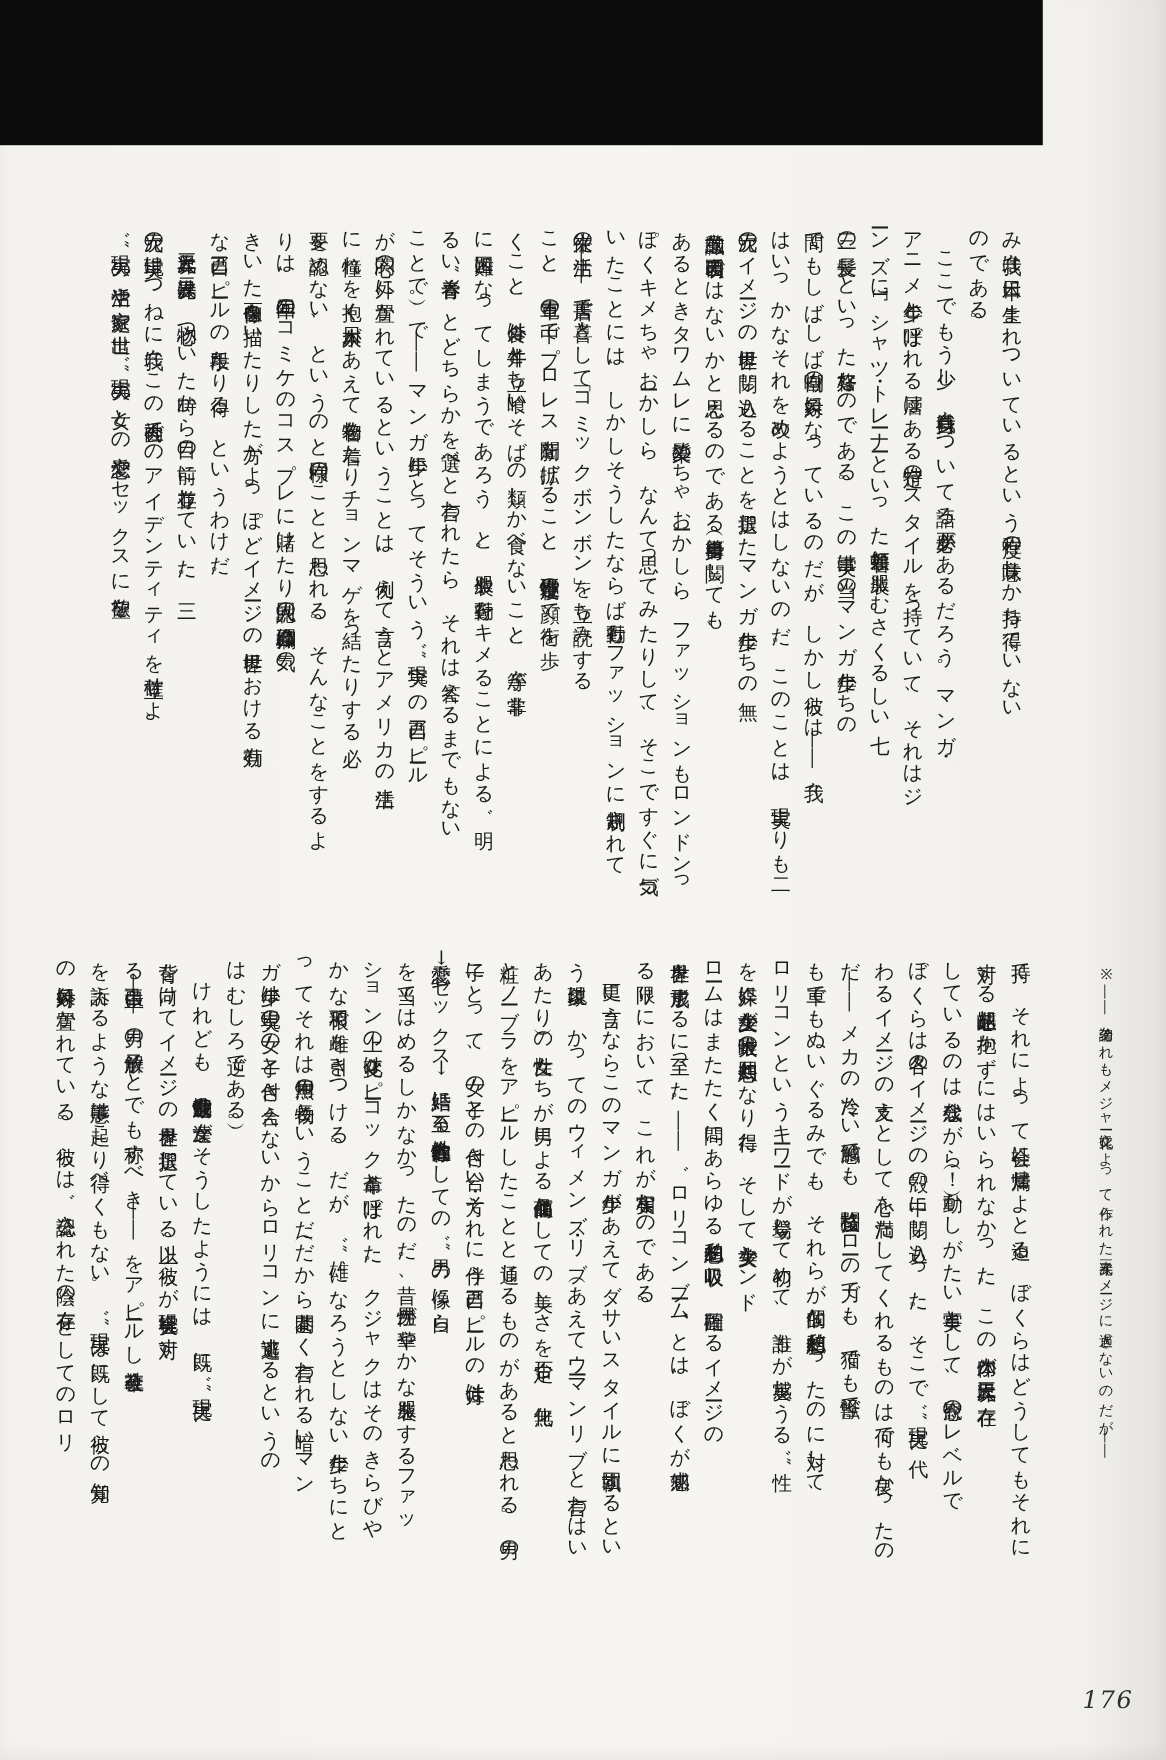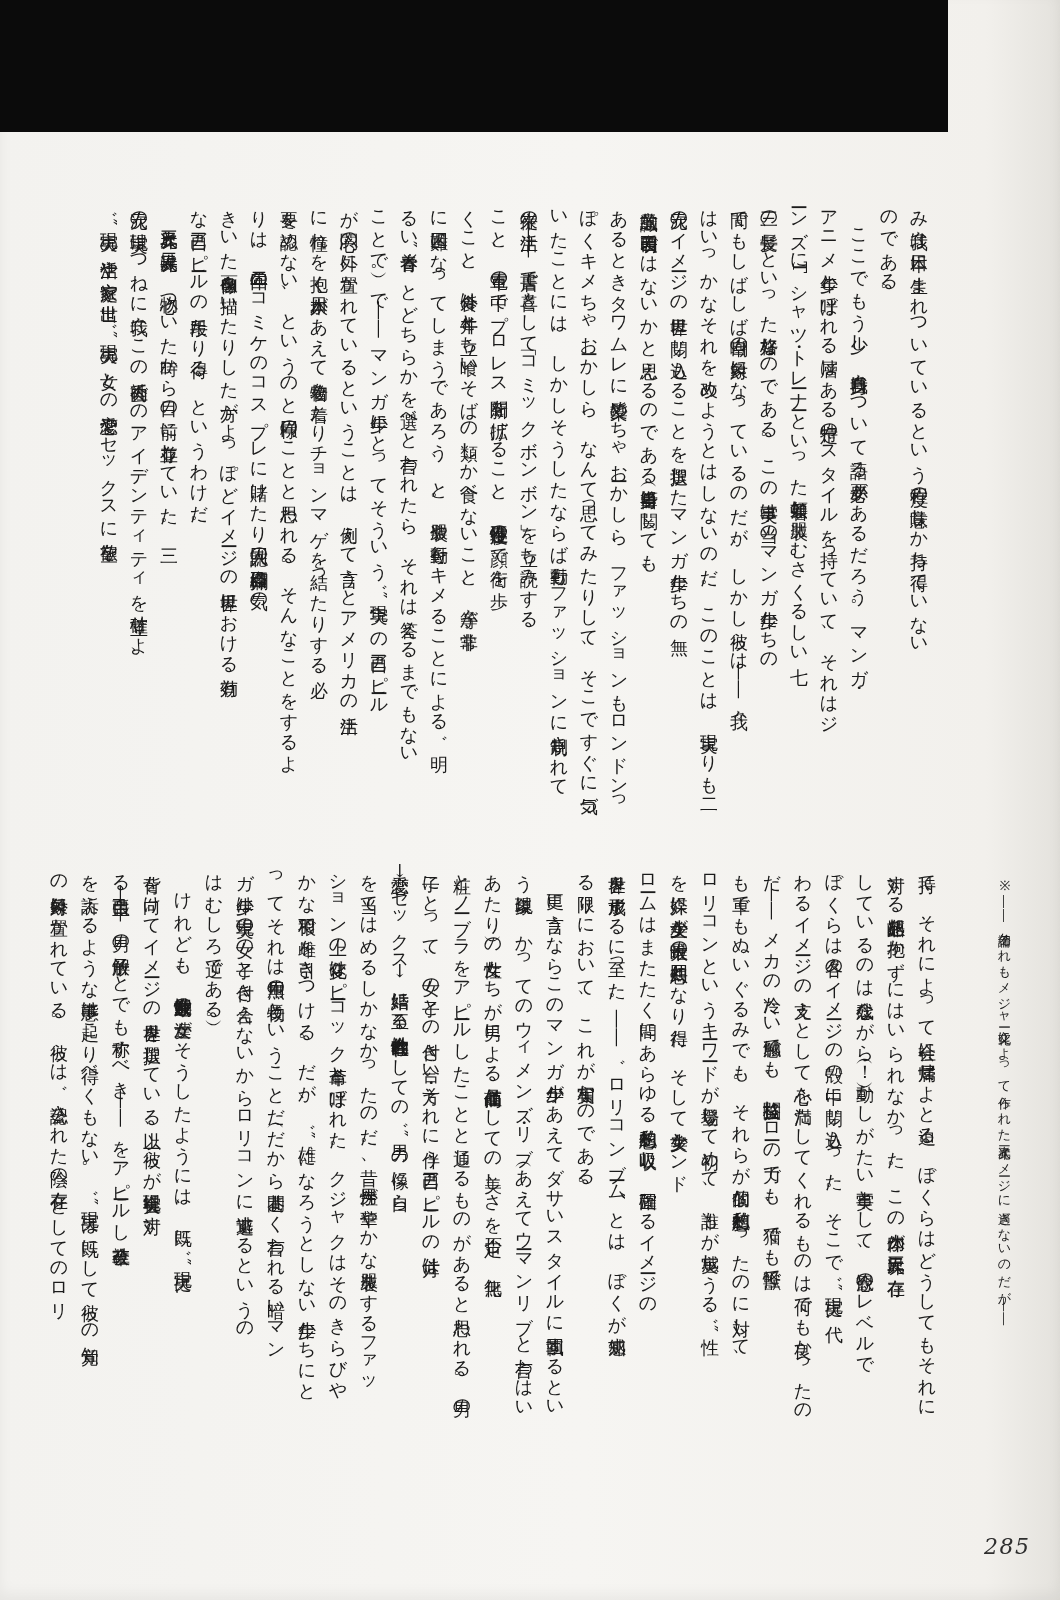--- a/index.html
+++ b/index.html
@@ -129,15 +129,15 @@
       <div class="tcol">ってそれは無用の長物ということだ（だから巷間よく言われる暗いマン</div>
       <div class="tcol">ガ少年は現実の女の子と付き合えないからロリコンに逃避するというの</div>
       <div class="tcol">はむしろ逆である）。</div>
       <div class="tcol">　けれども、女性解放運動の女達がそうしたようには、既に゛現実″に</div>
       <div class="tcol">背を向けてイメージの世界を選択している以上、彼らが現実社会に対す</div>
       <div class="tcol">る自己主張――男の子解放、とでも称すべき――をアピールし社会改革</div>
       <div class="tcol">を訴えるような事態は起こり得べくもない。゛現実″は既にして彼らの知覚</div>
       <div class="tcol">の対象外に置かれている。彼らは゛公認された陰の存在″としてのロリ</div>
     </div>
 
-  <div class="page-num">285</div>
+  <div class="page-num">176</div>
 
 </div>
 
 </body></html>

